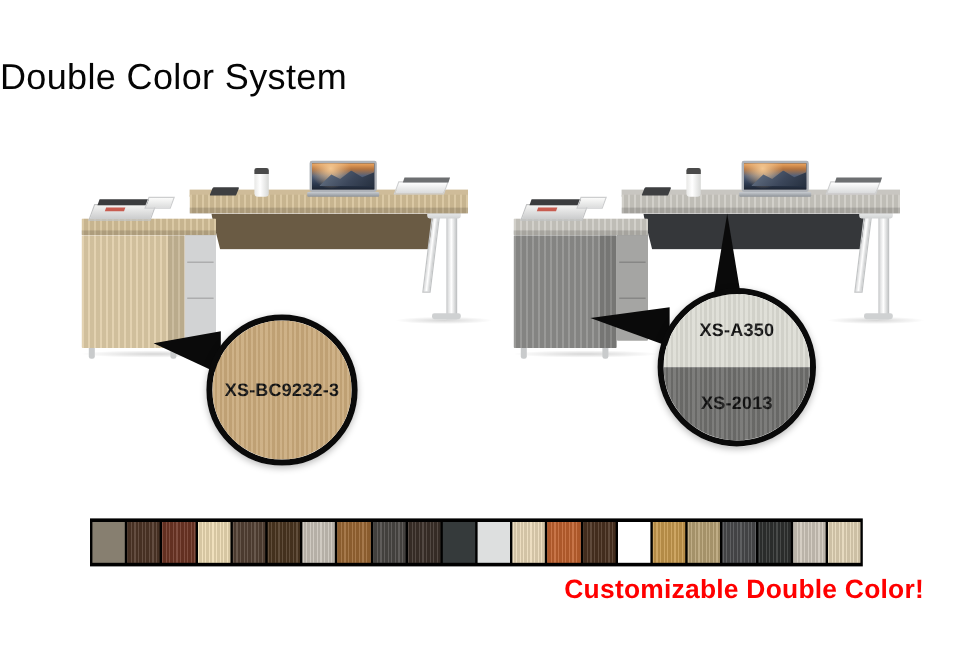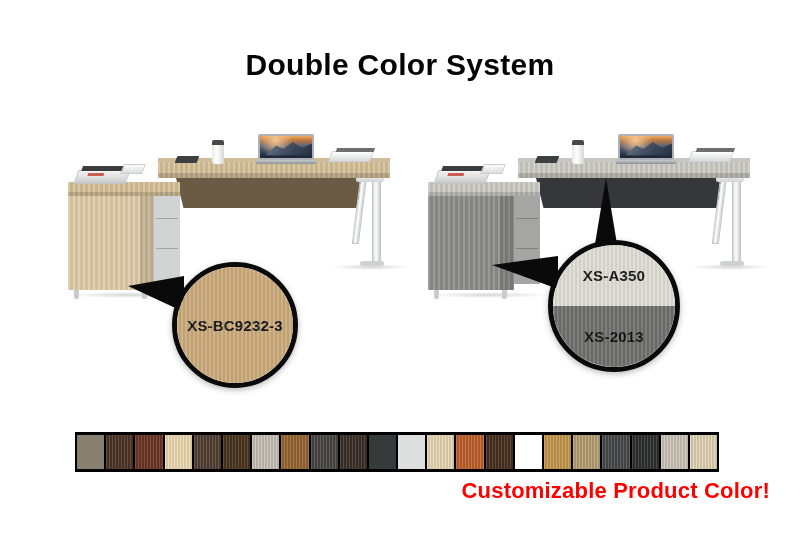--- a/index.html
+++ b/index.html
@@ -13,23 +13,22 @@
     position: relative;
     width: 800px; height: 560px;
     background: #ffffff;
   }
 
   
   .title {
     position: absolute;
     left: 0; top: 48px;
     width: 800px;
-    text-align: center;
     font-size: 30px;
-    font-weight: bold;
+    font-weight: normal;
     color: #050505;
     letter-spacing: 0.3px;
   }
 
   
   .scene { position: absolute; }
   .scene-left  { left: 60px; top: 118px; width: 330px; height: 210px; }
   .scene-right { left: 420px; top: 118px; width: 330px; height: 210px; }
 
   
@@ -415,15 +414,15 @@
         <div class="grainv" style="position: absolute; inset: 0px;"></div>
       </div>
       <div class="strip-cell" title="pale-grey-beige" style="background: rgb(207, 199, 187);">
         <div class="grainv" style="position: absolute; inset: 0px;"></div>
       </div>
       <div class="strip-cell" title="pale-cream" style="background: rgb(227, 213, 183);">
         <div class="grainv" style="position: absolute; inset: 0px;"></div>
       </div>
     </div>
 
-  <div class="footer-note">Customizable Product Color!</div>
+  <div class="footer-note">Customizable Double Color!</div>
 
 </div>
 
 </body></html>

